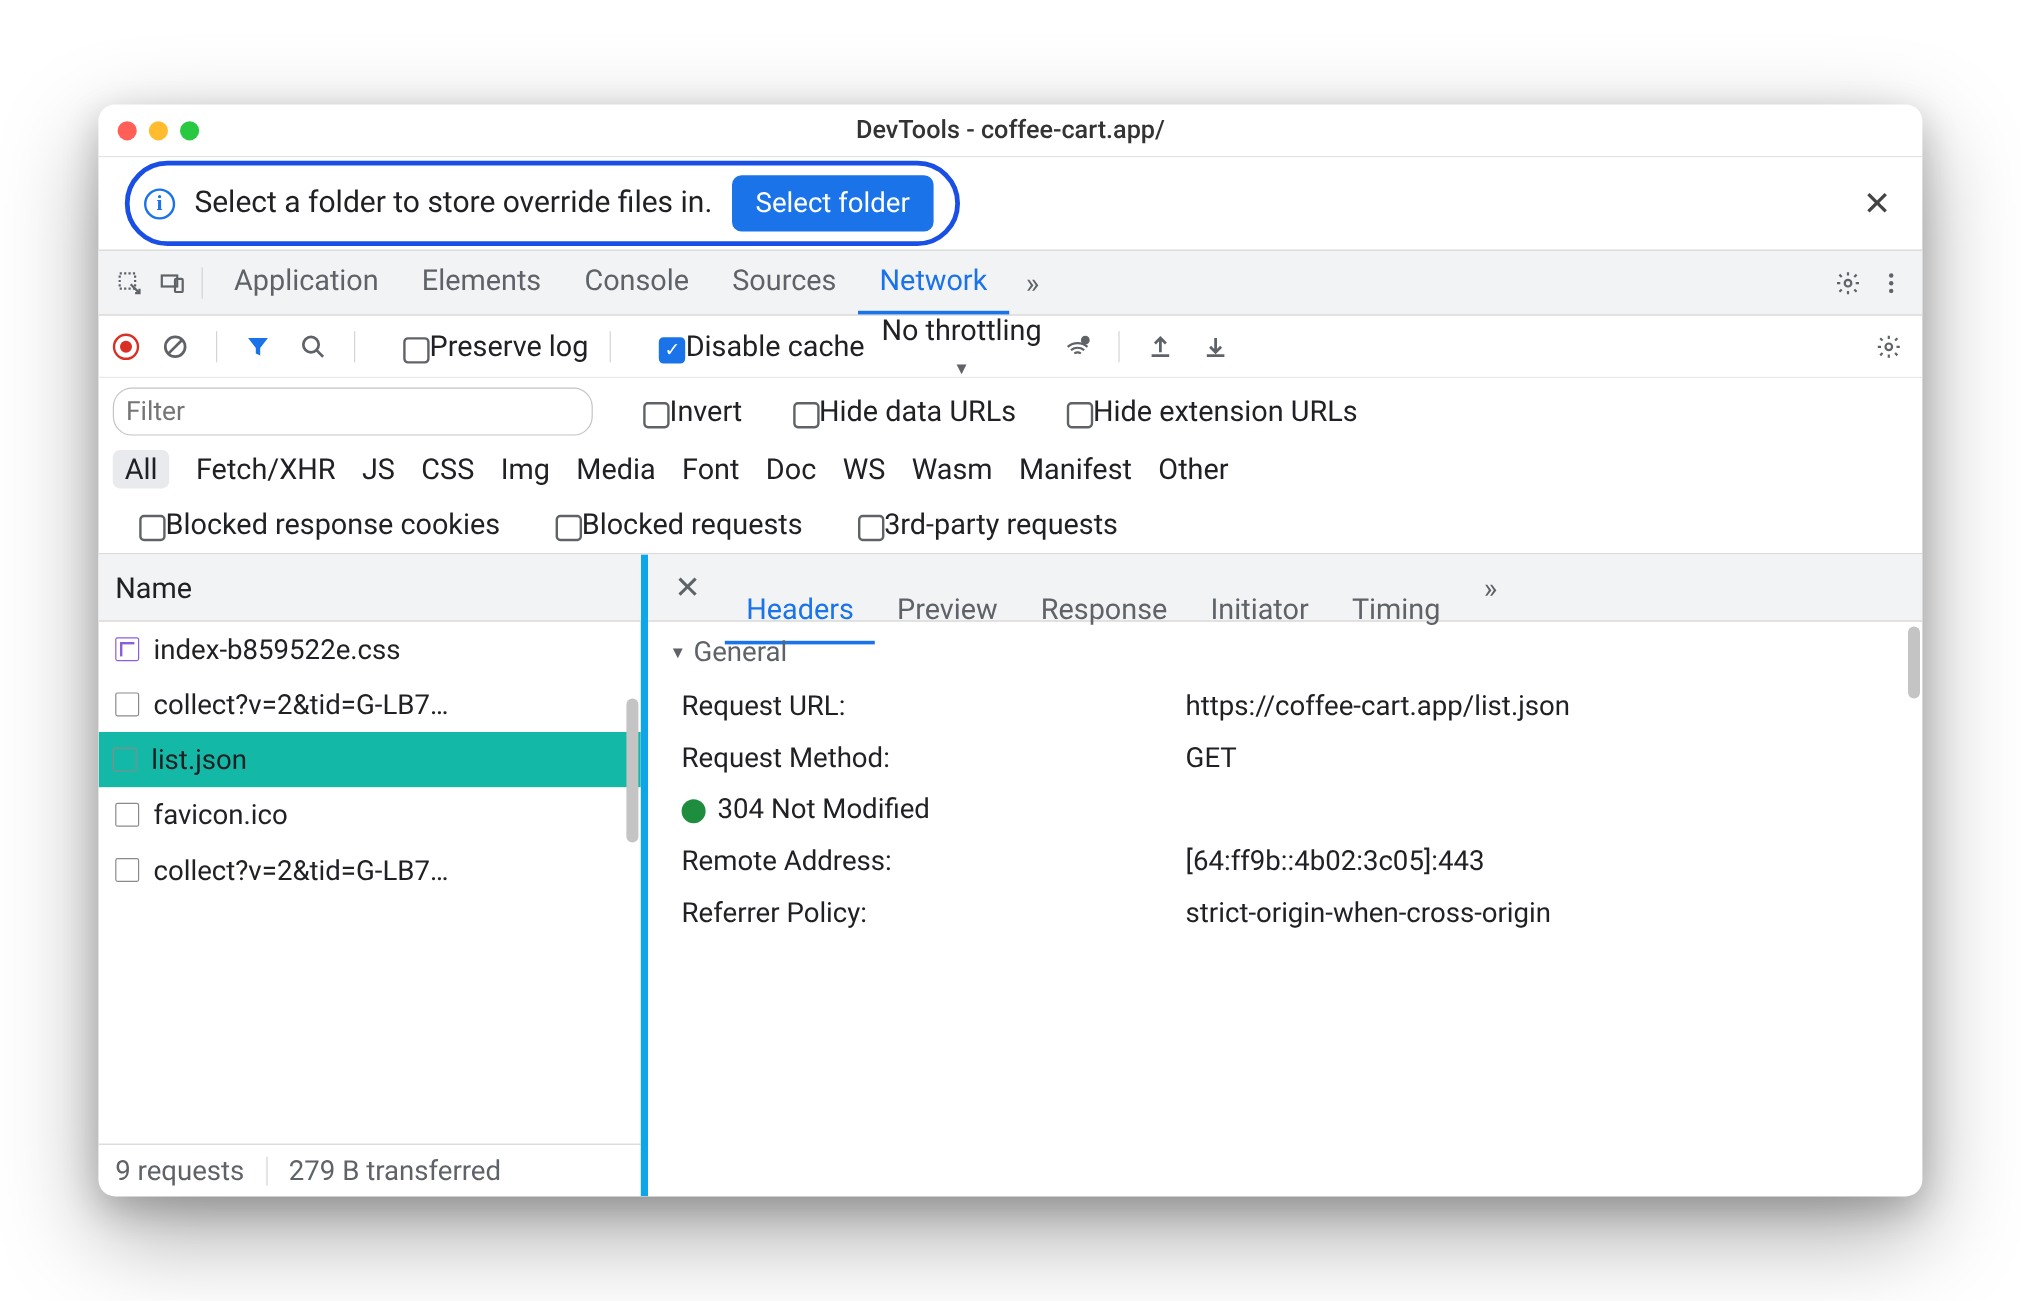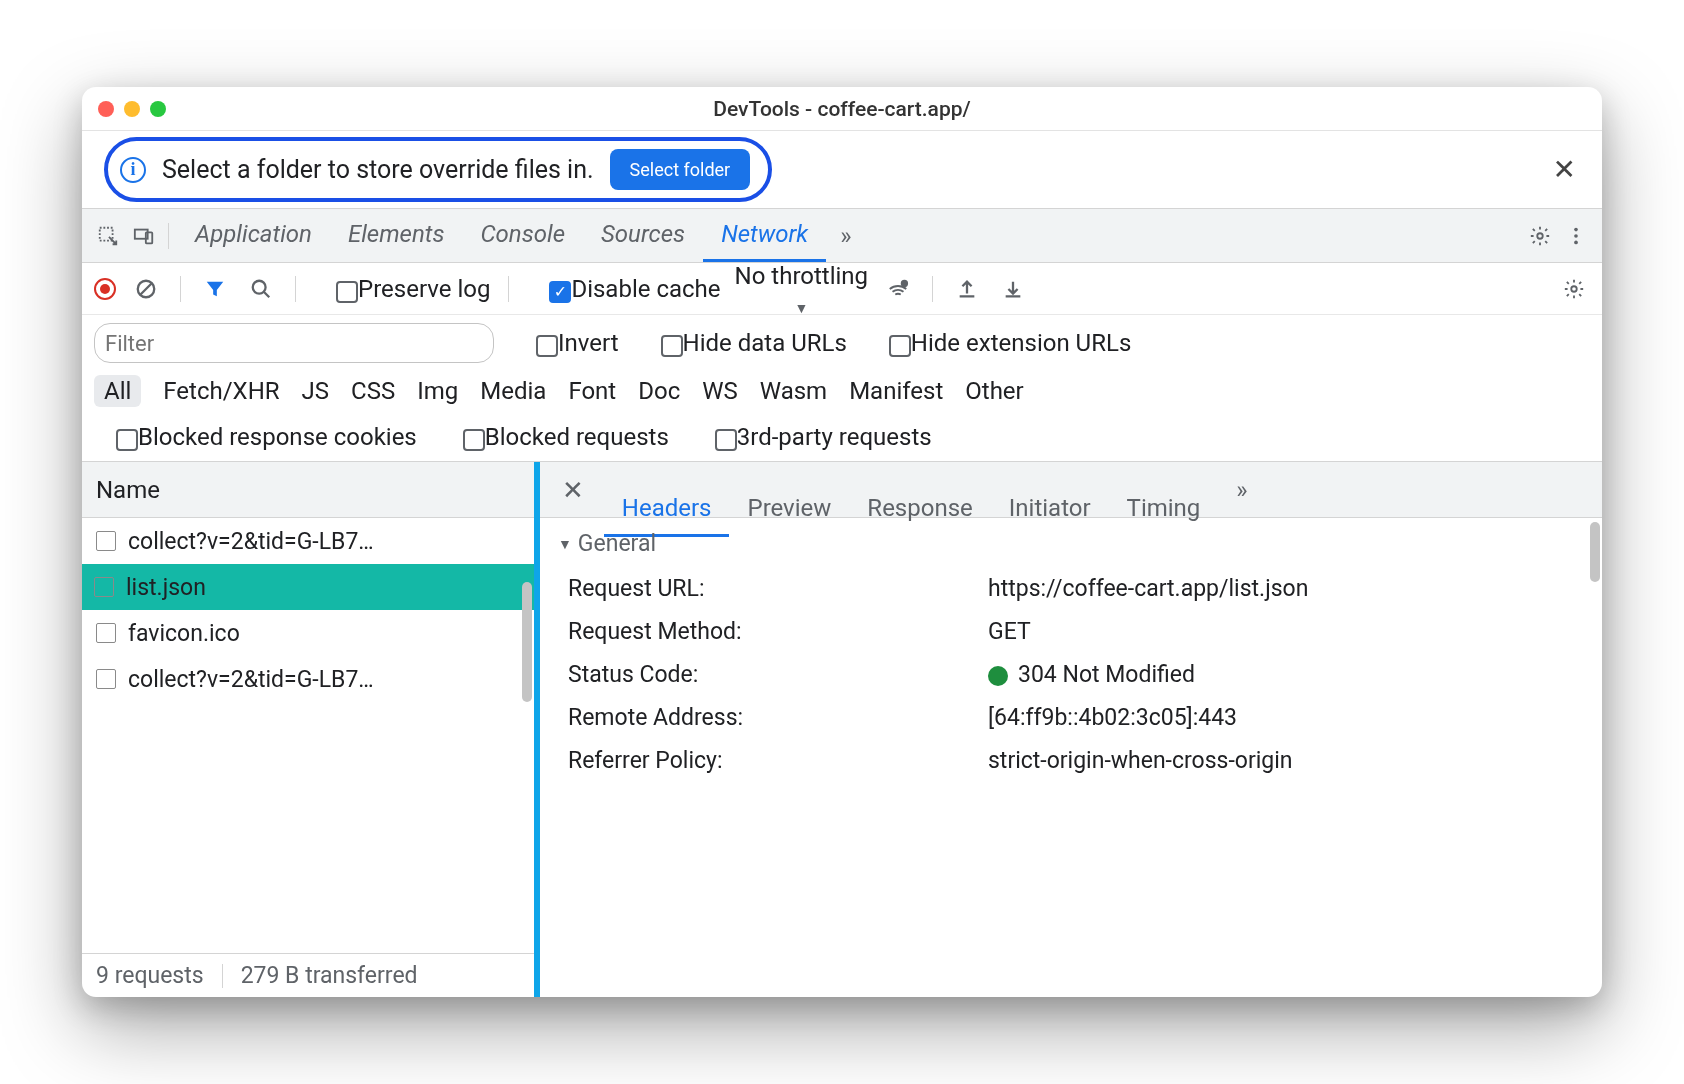--- a/index.html
+++ b/index.html
@@ -18,21 +18,21 @@
   .dot.red { background: #ff5f57; }
   .dot.yellow { background: #febc2e; }
   .dot.green { background: #28c840; }
   .title { flex: 1; text-align: center; font-size: 21px; color: #333; font-weight: 500; }
 
   
   .infobar { height: 78px; display: flex; align-items: center; padding: 0 22px; border-bottom: 1px solid #d4d4d4; position: relative; }
   .infobar-inner { display: flex; align-items: center; gap: 16px; border: 4px solid #1a4fe6; border-radius: 40px; padding: 8px 18px 8px 12px; }
   .info-icon { width: 26px; height: 26px; border: 2.5px solid #1a73e8; border-radius: 50%; color: #1a73e8; display: flex; align-items: center; justify-content: center; font-size: 18px; font-weight: 600; font-family: Georgia, serif; }
   .infobar-text { font-size: 25px; color: #202124; }
-  .select-folder-btn { background: #1a73e8; color: #fff; border: none; border-radius: 8px; padding: 10px 20px; font-size: 18px; cursor: pointer; }
+  .select-folder-btn { background: #1a73e8; color: #fff; border: none; border-radius: 8px; padding: 10px 20px; font-size: 23px; cursor: pointer; }
   .close-x { position: absolute; right: 26px; font-size: 28px; color: #444; cursor: pointer; font-weight: 300; }
 
   
   .maintabs { height: 54px; display: flex; align-items: center; border-bottom: 1px solid #d4d4d4; background: #f1f3f4; padding: 0 10px; gap: 4px; }
   .tool-ico { width: 32px; height: 32px; display: flex; align-items: center; justify-content: center; cursor: pointer; color: #5f6368; }
   .tool-ico svg { width: 22px; height: 22px; }
   .tab-item { padding: 0 18px; font-size: 24px; color: #5f6368; cursor: pointer; height: 100%; display: flex; align-items: center; border-bottom: 3px solid transparent; }
   .tab-item.active { color: #1a73e8; border-bottom-color: #1a73e8; }
   .spacer { flex: 1; }
   .more-chevrons { font-size: 24px; color: #5f6368; cursor: pointer; padding: 0 10px; }
@@ -119,21 +119,21 @@
             <path d="M13 13 L21 21 M17 21 L21 21 L21 17"></path>
           </svg>
       </div>
       <div class="tool-ico">
         <svg viewBox="0 0 24 24" fill="none" stroke="currentColor" stroke-width="2">
             <rect x="2" y="5" width="14" height="10"></rect>
             <rect x="14" y="8" width="7" height="12" rx="1"></rect>
           </svg>
       </div>
       <div class="divider"></div>
-      <div id="main-tabs-container" style="display:flex; height:100%;font-style:italic;">
+      <div id="main-tabs-container" style="display:flex; height:100%;">
           <div class="tab-item">Application</div>
           <div class="tab-item">Elements</div>
           <div class="tab-item">Console</div>
           <div class="tab-item">Sources</div>
           <div class="tab-item active">Network</div>
         </div>
       <div class="more-chevrons">»</div>
       <div class="spacer"></div>
       <div class="tool-ico">
         <svg viewBox="0 0 24 24" fill="none" stroke="currentColor" stroke-width="2">
@@ -258,20 +258,24 @@
           <span>3rd-party requests</span>
         </div>
     </div>
 
     <div class="split">
 
       <div class="left">
         <div class="left-header">Name</div>
         <div class="req-list" id="req-list">
             <div class="req-row">
+              <div class="req-ico css"></div>
+              <span class="req-name">index-b859522e.css</span>
+            </div>
+            <div class="req-row">
               <div class="req-ico"></div>
               <span class="req-name">collect?v=2&amp;tid=G-LB7…</span>
             </div>
             <div class="req-row selected">
               <div class="req-ico"></div>
               <span class="req-name">list.json</span>
             </div>
             <div class="req-row">
               <div class="req-ico"></div>
               <span class="req-name">favicon.ico</span>
@@ -309,21 +313,20 @@
           <div id="kv-list">
               <div class="kv">
                 <div class="k">Request URL:</div>
                 <div>https://coffee-cart.app/list.json</div>
               </div>
               <div class="kv">
                 <div class="k">Request Method:</div>
                 <div>GET</div>
               </div>
               <div class="kv">
-                <div class="k">Status Code:</div>
                 <div><span class="status-dot"></span>304 Not Modified</div>
               </div>
               <div class="kv">
                 <div class="k">Remote Address:</div>
                 <div>[64:ff9b::4b02:3c05]:443</div>
               </div>
               <div class="kv">
                 <div class="k">Referrer Policy:</div>
                 <div>strict-origin-when-cross-origin</div>
               </div>

